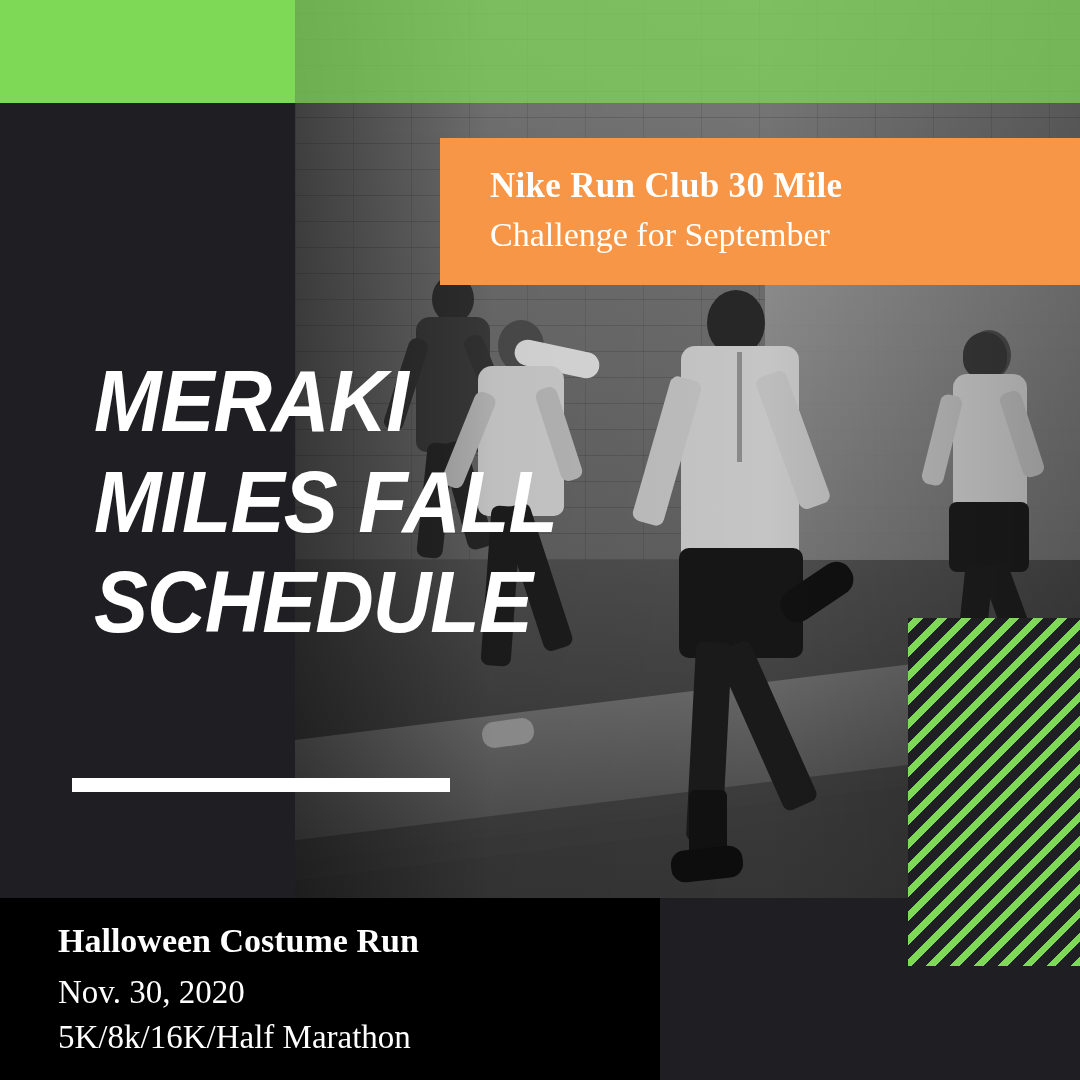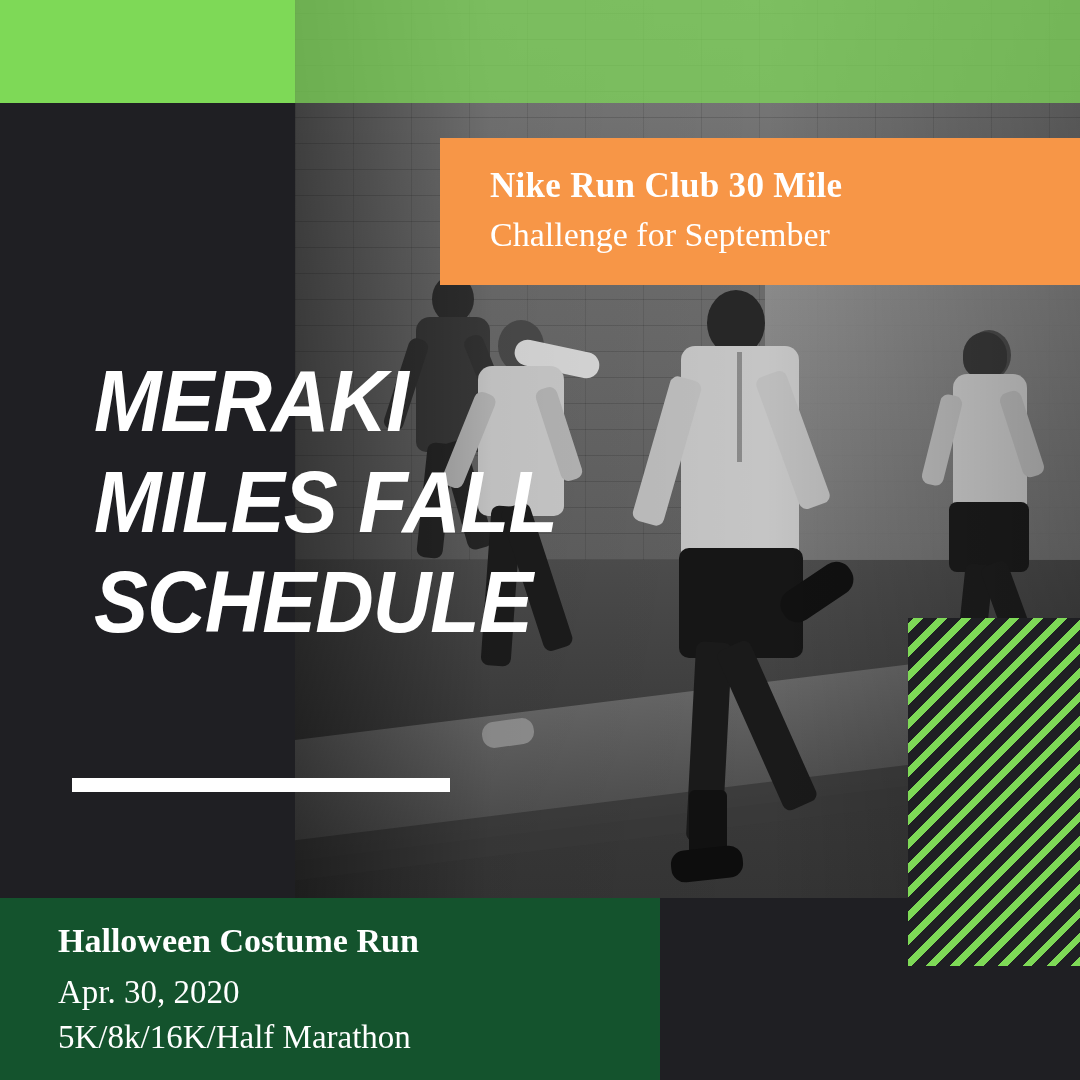--- a/index.html
+++ b/index.html
@@ -156,21 +156,21 @@
   #orange-header .line2 {
     font-family: "Liberation Serif", serif;
     font-size: 34px;
     color: #ffffff;
     line-height: 1.25;
     margin-top: 8px;
   }
 
   #orange-footer {
     left: 0; top: 898px; width: 660px; height: 182px;
-    background: #14532d;
+    background: #000000;
     padding: 24px 0 0 58px;
     box-sizing: border-box;
   }
   #orange-footer .f1 {
     font-family: "Liberation Serif", serif;
     font-weight: bold;
     font-size: 34px;
     color: #ffffff;
     margin-bottom: 10px;
   }
@@ -293,17 +293,17 @@
 
   <div id="title">
     <div class="tl">MERAKI</div>
     <div class="tl">MILES FALL</div>
     <div class="tl">SCHEDULE</div>
   </div>
   <div id="title-rule"></div>
 
   <div class="block" id="orange-footer">
     <div class="f1">Halloween Costume Run</div>
-    <div class="f2">Apr. 30, 2020</div>
+    <div class="f2">Nov. 30, 2020</div>
     <div class="f3">5K/8k/16K/Half Marathon</div>
   </div>
 
 </div>
 
 </body></html>

